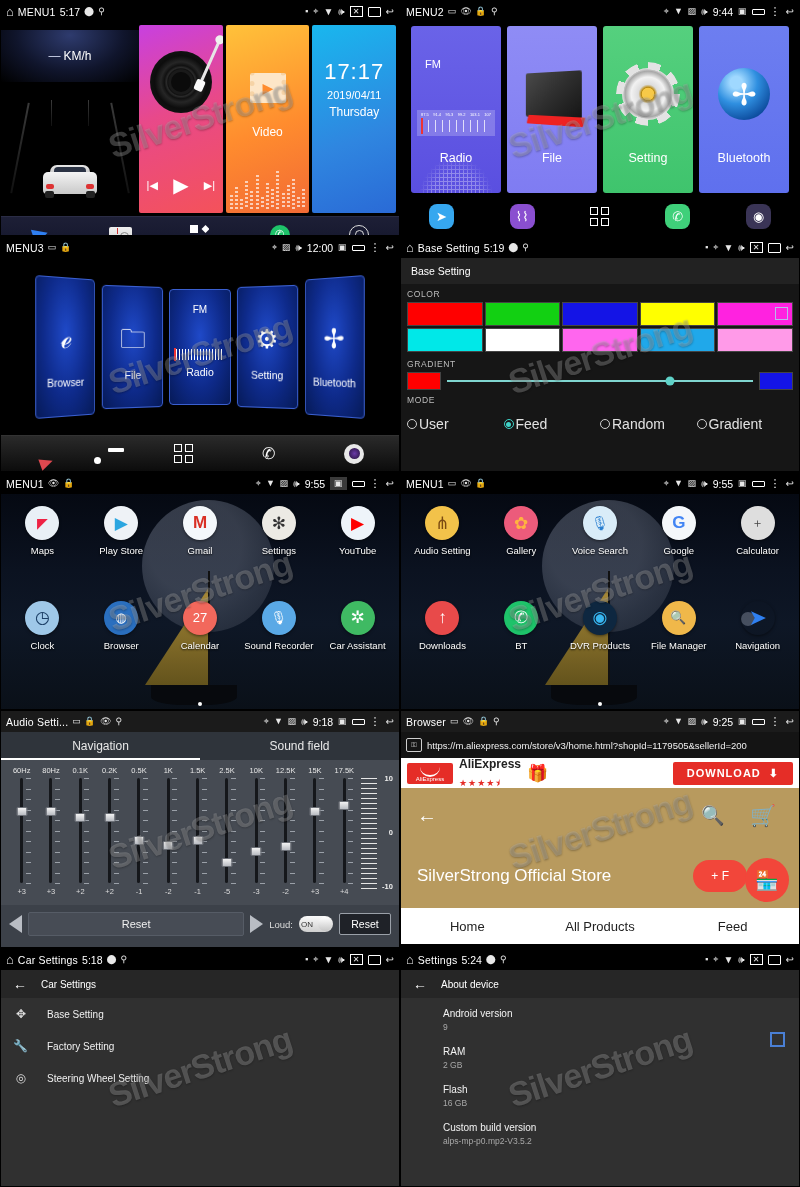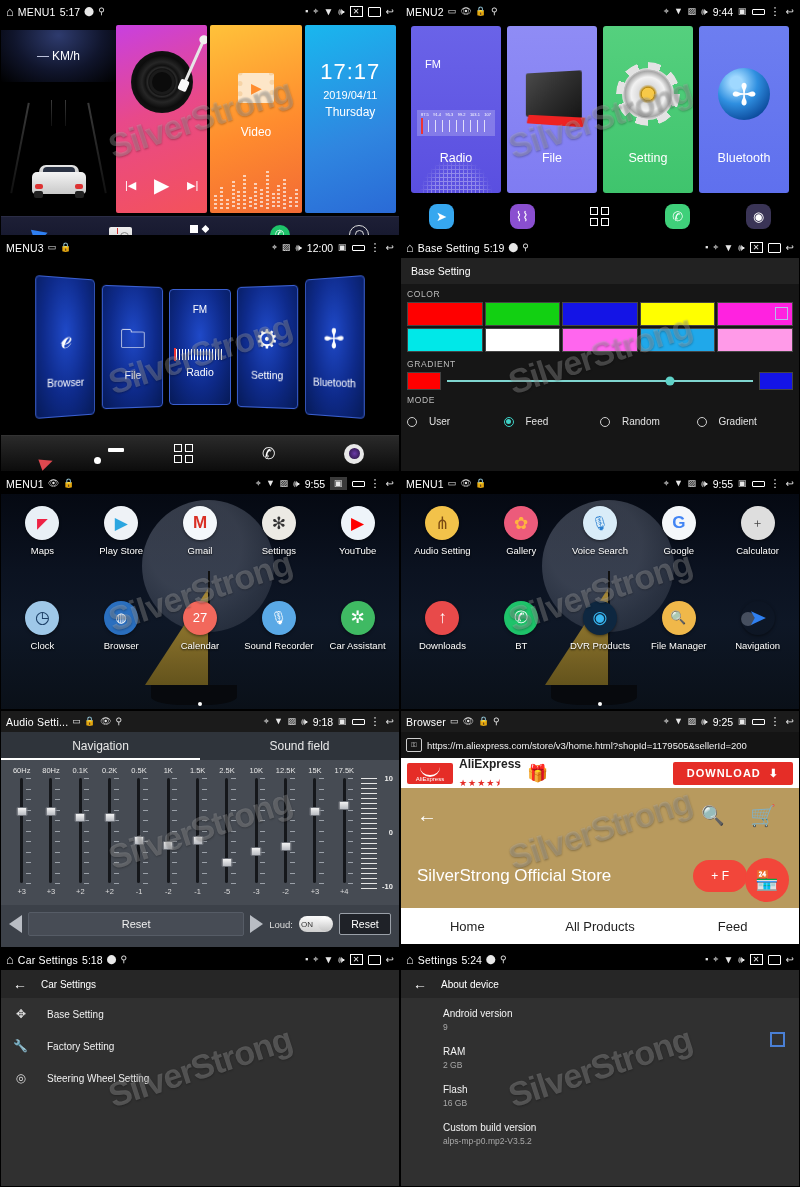--- a/index.html
+++ b/index.html
@@ -46,21 +46,21 @@
     display:flex; align-items:center; justify-content:center;
   }
   .wm span {
     font-size:34px; font-weight:bold; color:rgba(190,190,190,.30);
     transform:rotate(-18deg); font-family:"Liberation Sans",sans-serif;
     letter-spacing:-1px; text-shadow:0 1px 2px rgba(0,0,0,.25);
   }
 
   
   .p1-body { position:relative; height:194px; background:#000; display:flex; }
-  .p1-left { width:115px; position:relative; }
+  .p1-left { width:138px; position:relative; }
   .p1-hud { position:absolute; top:8px; left:0; right:0; height:52px;
             background:radial-gradient(ellipse at 50% 10%, #2e3b6e 0%, #10152c 55%, #000 100%);
             display:flex; align-items:center; justify-content:center; }
   .p1-kmh { color:#fff; font-size:12px; }
   .p1-kmh i { font-style:normal; color:#cfd6ee; margin-right:4px; letter-spacing:-1px;}
   .p1-road { position:absolute; top:60px; left:0; right:0; bottom:0;
              background:#000; overflow:hidden;}
   .p1-road .ln { position:absolute; background:linear-gradient(#3a3a3a,#111); }
   .car { position:absolute; bottom:18px; left:50%; transform:translateX(-50%);
          width:54px; height:34px; }
@@ -187,21 +187,21 @@
   .bs-body{height:215px;background:#161616;color:#fff;padding:0;}
   .bs-title{padding:7px 10px;font-size:10.5px;background:#222;}
   .bs-sec{font-size:8.5px;color:#bdbdbd;padding:5px 6px 3px;letter-spacing:.6px;}
   .swrow{display:flex;gap:2px;padding:0 6px 2px;}
   .sw{flex:1;height:24px;border:1px solid #444;position:relative;}
   .gradrow{display:flex;align-items:center;gap:6px;padding:0 6px;}
   .gradbox{width:34px;height:18px;border:1px solid #444;}
   .track{flex:1;height:2px;background:#7fd6d0;position:relative;}
   .knob{position:absolute;top:50%;left:73%;transform:translate(-50%,-50%);width:9px;height:9px;border-radius:50%;background:#5fd2c8;}
   .moderow{display:flex;padding:8px 6px 0;}
-  .modeitem{flex:1;display:flex;align-items:center;gap:12px;font-size:10px;color:#e2e2e2;}
+  .modeitem{flex:1;display:flex;align-items:center;gap:2px;font-size:14px;color:#e2e2e2;}
   .radio-o{width:10px;height:10px;border-radius:50%;border:1.4px solid #cfcfcf;display:flex;align-items:center;justify-content:center;}
   .radio-o.on{border-color:#3fd2c7;}
   .radio-o.on:after{content:"";width:5px;height:5px;border-radius:50%;background:#3fd2c7;}
   .crop-ic{position:absolute;right:4px;top:4px;width:13px;height:13px;border:1.6px solid #b9b9ea;}
 
   
   .drawer{height:217px;position:relative;
      background:linear-gradient(#050912 0%,#0b1220 35%,#0e1726 60%,#0a1018 100%);}
   .moon{position:absolute;top:6px;left:52%;transform:translateX(-50%);width:132px;height:132px;border-radius:50%;
      background:radial-gradient(circle at 40% 35%, #5b6374 0 40%, #434b5b 65%, #2a303c 100%);opacity:.55;}

